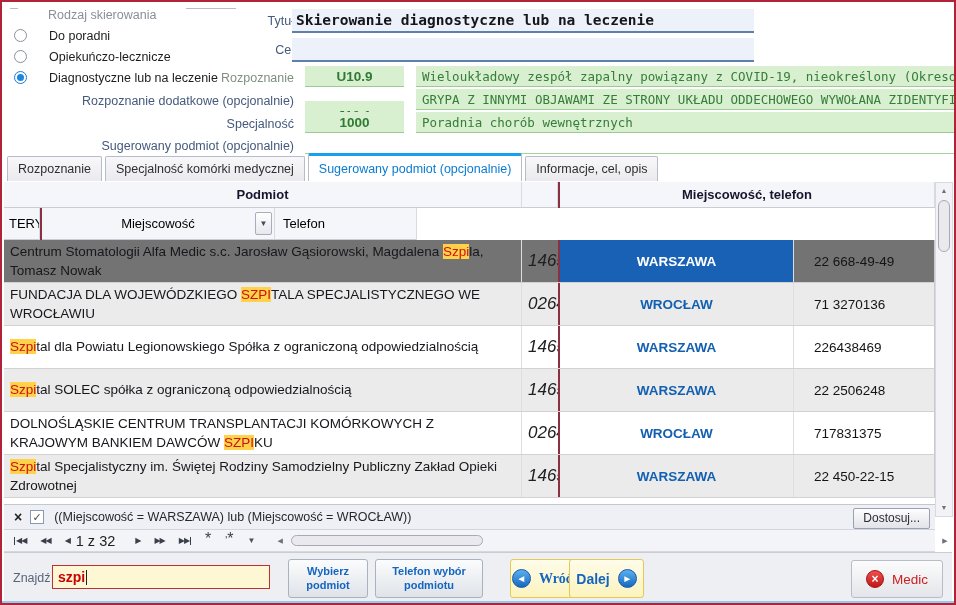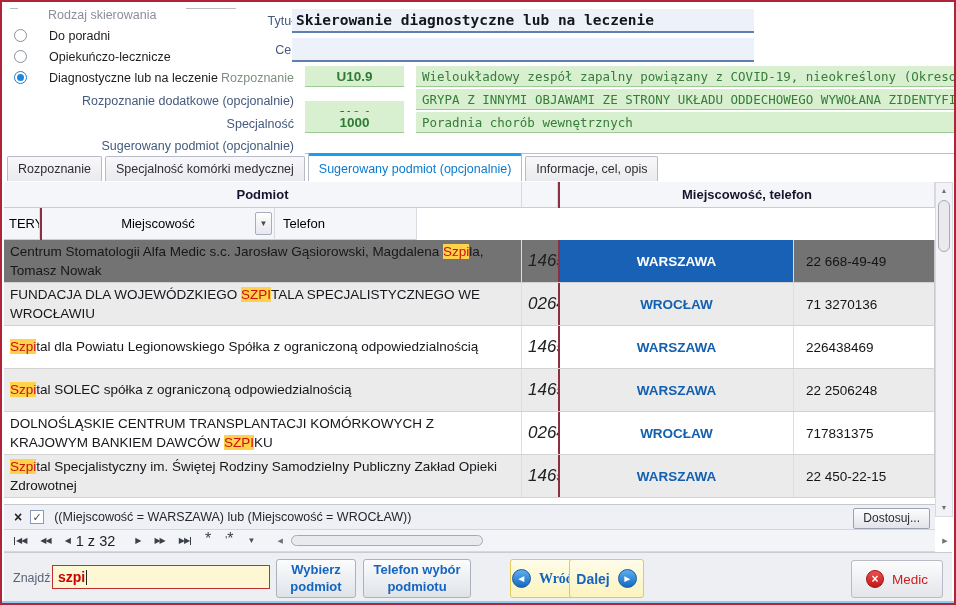--- a/index.html
+++ b/index.html
@@ -54,21 +54,21 @@
             display:flex; align-items:center; justify-content:center; font-size:8px; color:#44485a; }
   .trow { height:43px; background:#fff; border-bottom:1px solid #d2d2d4; }
   .trow.alt { background:#ebebeb; }
   .trow.sel { background:#737373; }
   .cell { display:flex; align-items:center; overflow:hidden; }
   .cell.name { width:518px; padding:1px 6px; border-right:1px solid #dddde2; font-size:13.5px; color:#17171c; }
   .cell.name .nm { display:inline; line-height:1.42; }
   .cell.ter { width:36px; padding-left:6px; white-space:nowrap; font-size:17px; color:#202020;font-style:italic; }
   .cell.city { width:233px; justify-content:center; font-weight:bold; font-size:13.5px; color:#1460b0; }
   .trow.sel .cell.city { background:#1961b5; color:#fff; }
-  .cell.phone { width:142px; padding-left:12px; font-size:13.5px; color:#141414; border-left:1px solid #dddde2;
+  .cell.phone { width:142px; padding-left:20px; font-size:13.5px; color:#141414; border-left:1px solid #dddde2;
                 border-right:1px solid #c8c8d0; }
   .hl { background:#ffd24a; color:#cc1111; }
 
   
   .vrail { position:absolute; left:933px; top:180px; width:18px; height:335px; background:#f3f3f7;
            border:1px solid #d8d8e0; }
   .varrow { height:15px; display:flex; align-items:center; justify-content:center; font-size:7px; color:#70707a; }
   .vthumb { position:absolute; left:2px; top:17px; width:12px; height:52px; background:#e9e9ee;
             border:1px solid #a9a9b4; border-radius:6px; }
   .vdown { position:absolute; bottom:1px; left:0; right:0; }
@@ -101,22 +101,22 @@
 
   
   .bottombar { position:absolute; left:2px; right:2px; top:550px; height:51px; background:#edeff2;
                border-top:1px solid #c8ccd4; }
   .find-label { position:absolute; left:9px; top:18px; font-size:12.5px; color:#5a6478; }
   .find-box { position:absolute; left:48px; top:12px; width:218px; height:24px; background:#fdf7d3;
               border:1px solid #c03030; display:flex; align-items:center; padding-left:5px; }
   .find-box .val { font-size:14px; font-weight:bold; color:#cc0000; }
   .caret { display:inline-block; width:1px; height:15px; background:#222; margin-left:1px; }
   .pbtn { position:absolute; top:6px; height:39px; display:flex; align-items:center; justify-content:center;
-          text-align:center; font-size:13px; font-weight:bold; color:#1565c0; line-height:1.25;
-          background:linear-gradient(#fbfcfd,#dfe3e8); border:1px solid #aab2c0; border-radius:3px; }
+          text-align:center; font-size:11px; font-weight:bold; color:#1565c0; line-height:1.25;
+          background:linear-gradient(#fbfcfd,#dfe3e8); border:1px solid #aab2c0; border-radius:3px;margin-left:12px; }
   .ybtn { position:absolute; top:6px; height:39px; display:flex; align-items:center; justify-content:center;
           gap:8px; font-size:14px; font-weight:bold; color:#1565c0;
           background:linear-gradient(#fefcea,#fcf3bd); border:1px solid #e3ca52; border-radius:3px; }
   .circ { width:19px; height:19px; border-radius:50%; background:linear-gradient(#5cb0ee,#1668c0);
           border:1px solid #1257a8; color:#fff; font-size:7px; display:flex; align-items:center;
           justify-content:center; }
   .cancel-btn { position:absolute; right:9px; top:7px; height:38px; padding:0 14px; display:flex;
                 align-items:center; gap:8px; font-size:13.5px; color:#cc2020;
                 background:linear-gradient(#fcfcfd,#e4e5ea); border:1px solid #b8bcc6; border-radius:3px; }
   .rcirc { width:18px; height:18px; border-radius:50%; background:linear-gradient(#f05050,#c01818);

